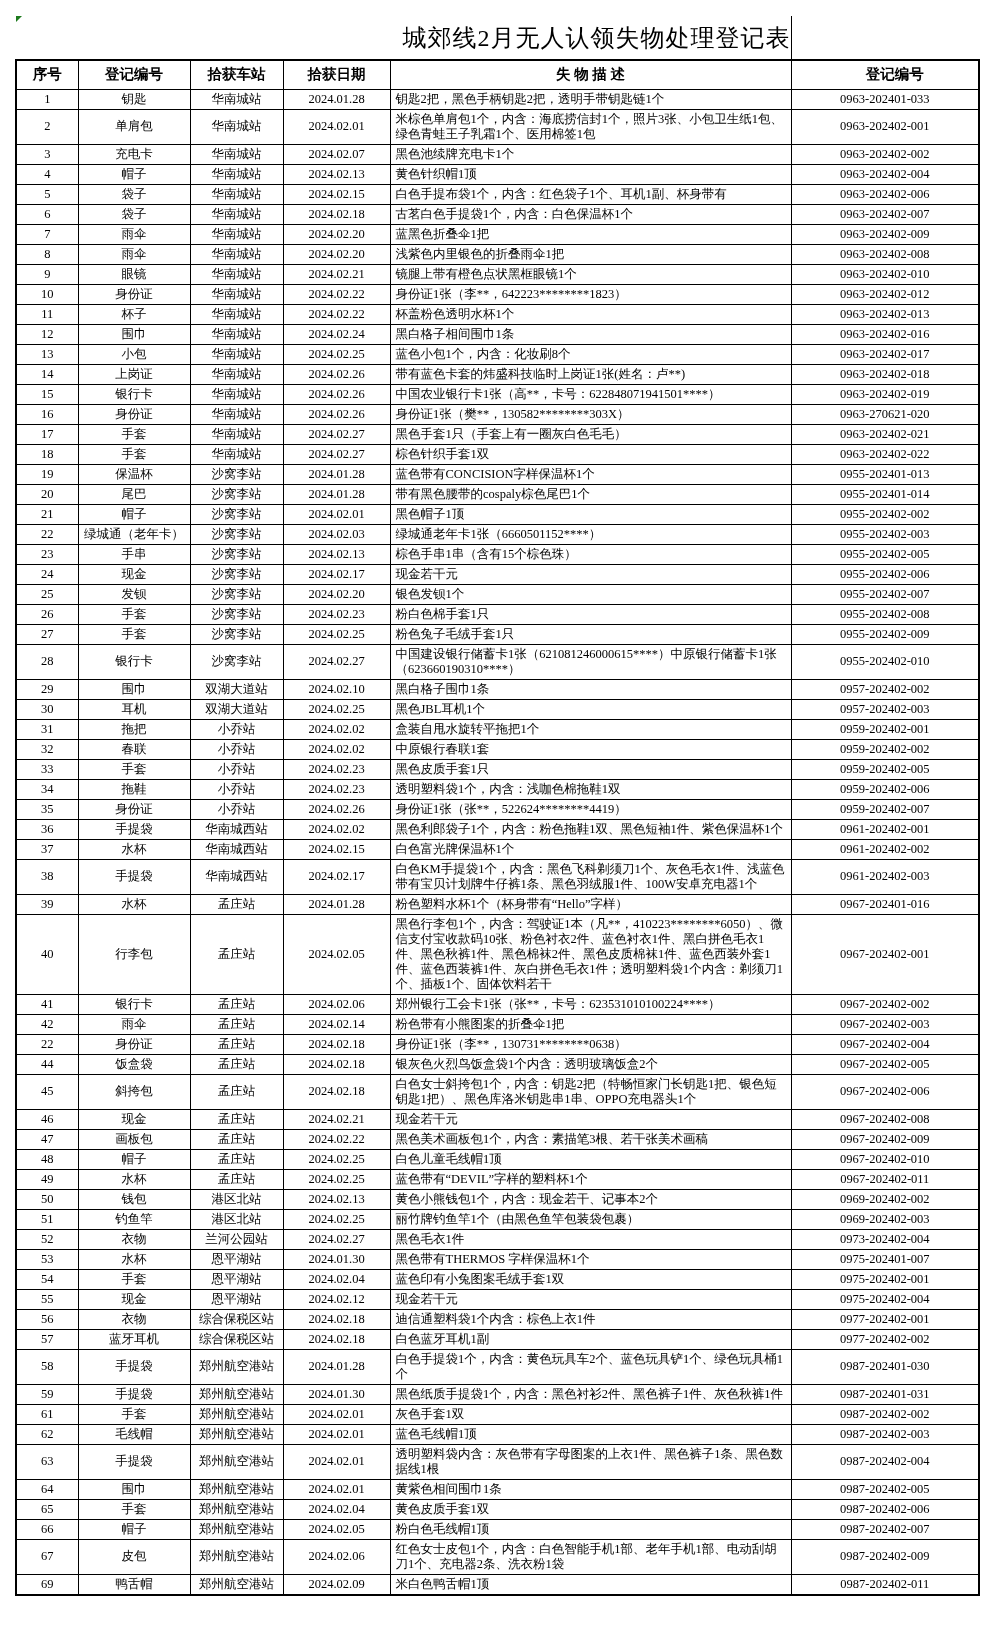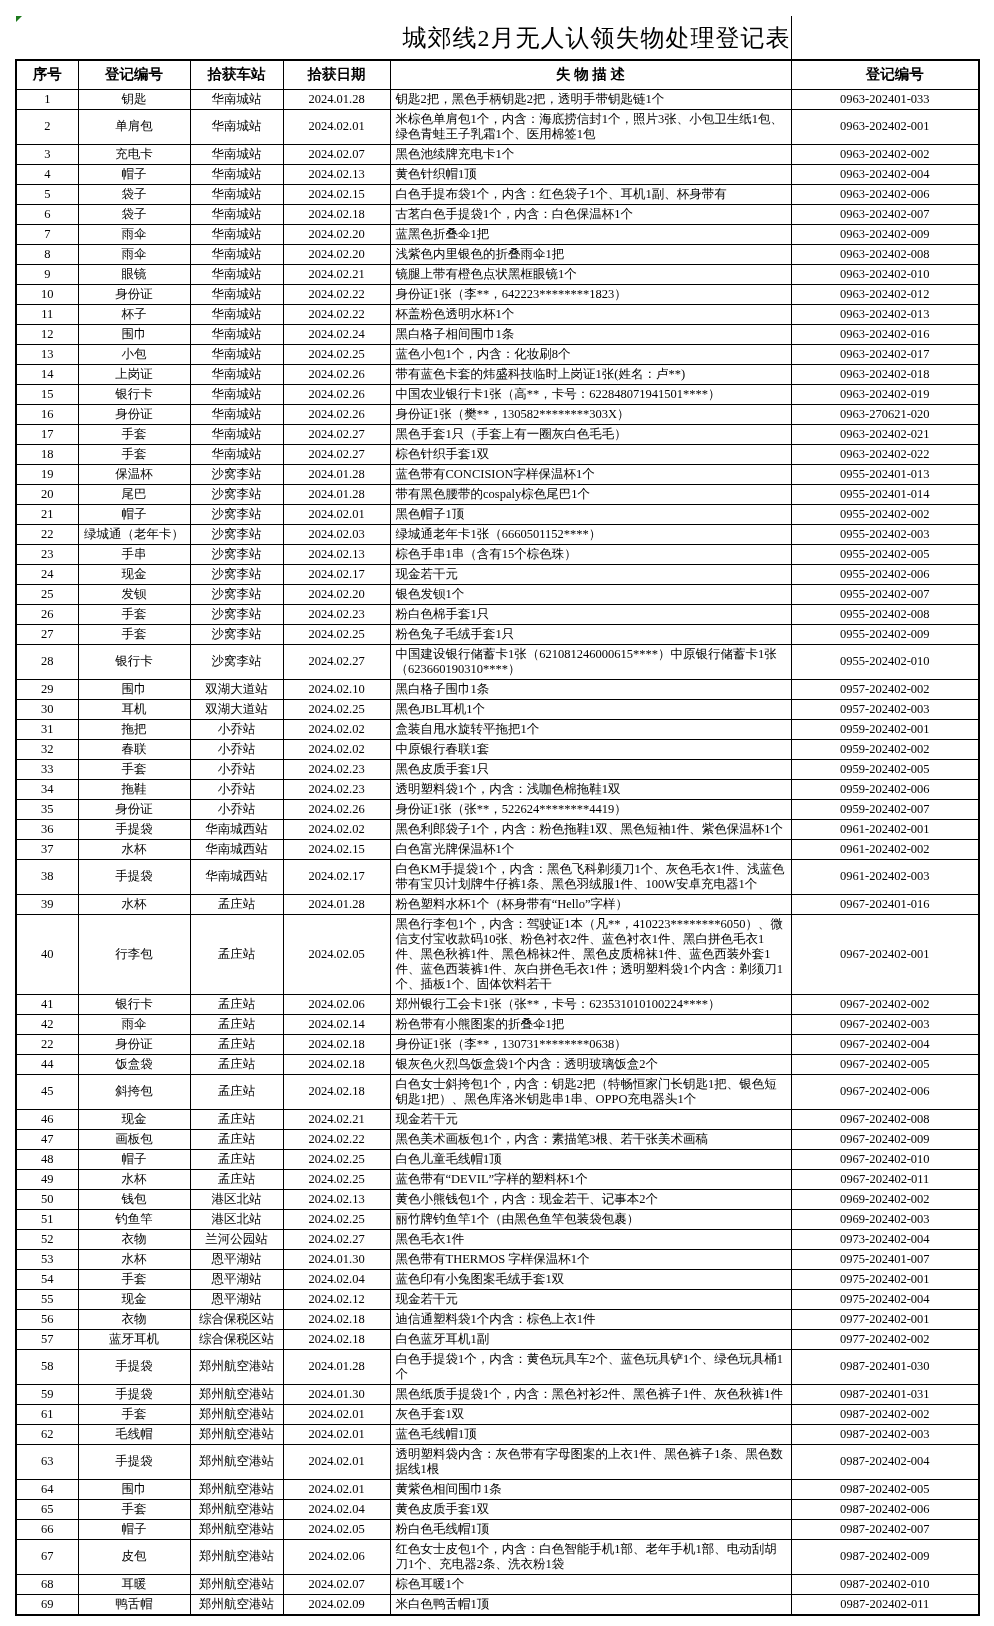--- a/index.html
+++ b/index.html
@@ -639,28 +639,20 @@
         </tr>
         <tr>
           <td class="col-no">67</td>
           <td class="col-name">皮包</td>
           <td class="col-station">郑州航空港站</td>
           <td class="col-date">2024.02.06</td>
           <td class="col-desc">红色女士皮包1个，内含：白色智能手机1部、老年手机1部、电动刮胡刀1个、充电器2条、洗衣粉1袋</td>
           <td class="col-reg">0987-202402-009</td>
         </tr>
         <tr>
-          <td class="col-no">68</td>
-          <td class="col-name">耳暖</td>
-          <td class="col-station">郑州航空港站</td>
-          <td class="col-date">2024.02.07</td>
-          <td class="col-desc">棕色耳暖1个</td>
-          <td class="col-reg">0987-202402-010</td>
-        </tr>
-        <tr>
           <td class="col-no">69</td>
           <td class="col-name">鸭舌帽</td>
           <td class="col-station">郑州航空港站</td>
           <td class="col-date">2024.02.09</td>
           <td class="col-desc">米白色鸭舌帽1顶</td>
           <td class="col-reg">0987-202402-011</td>
         </tr>
       </tbody>
   </table>
 </div>

